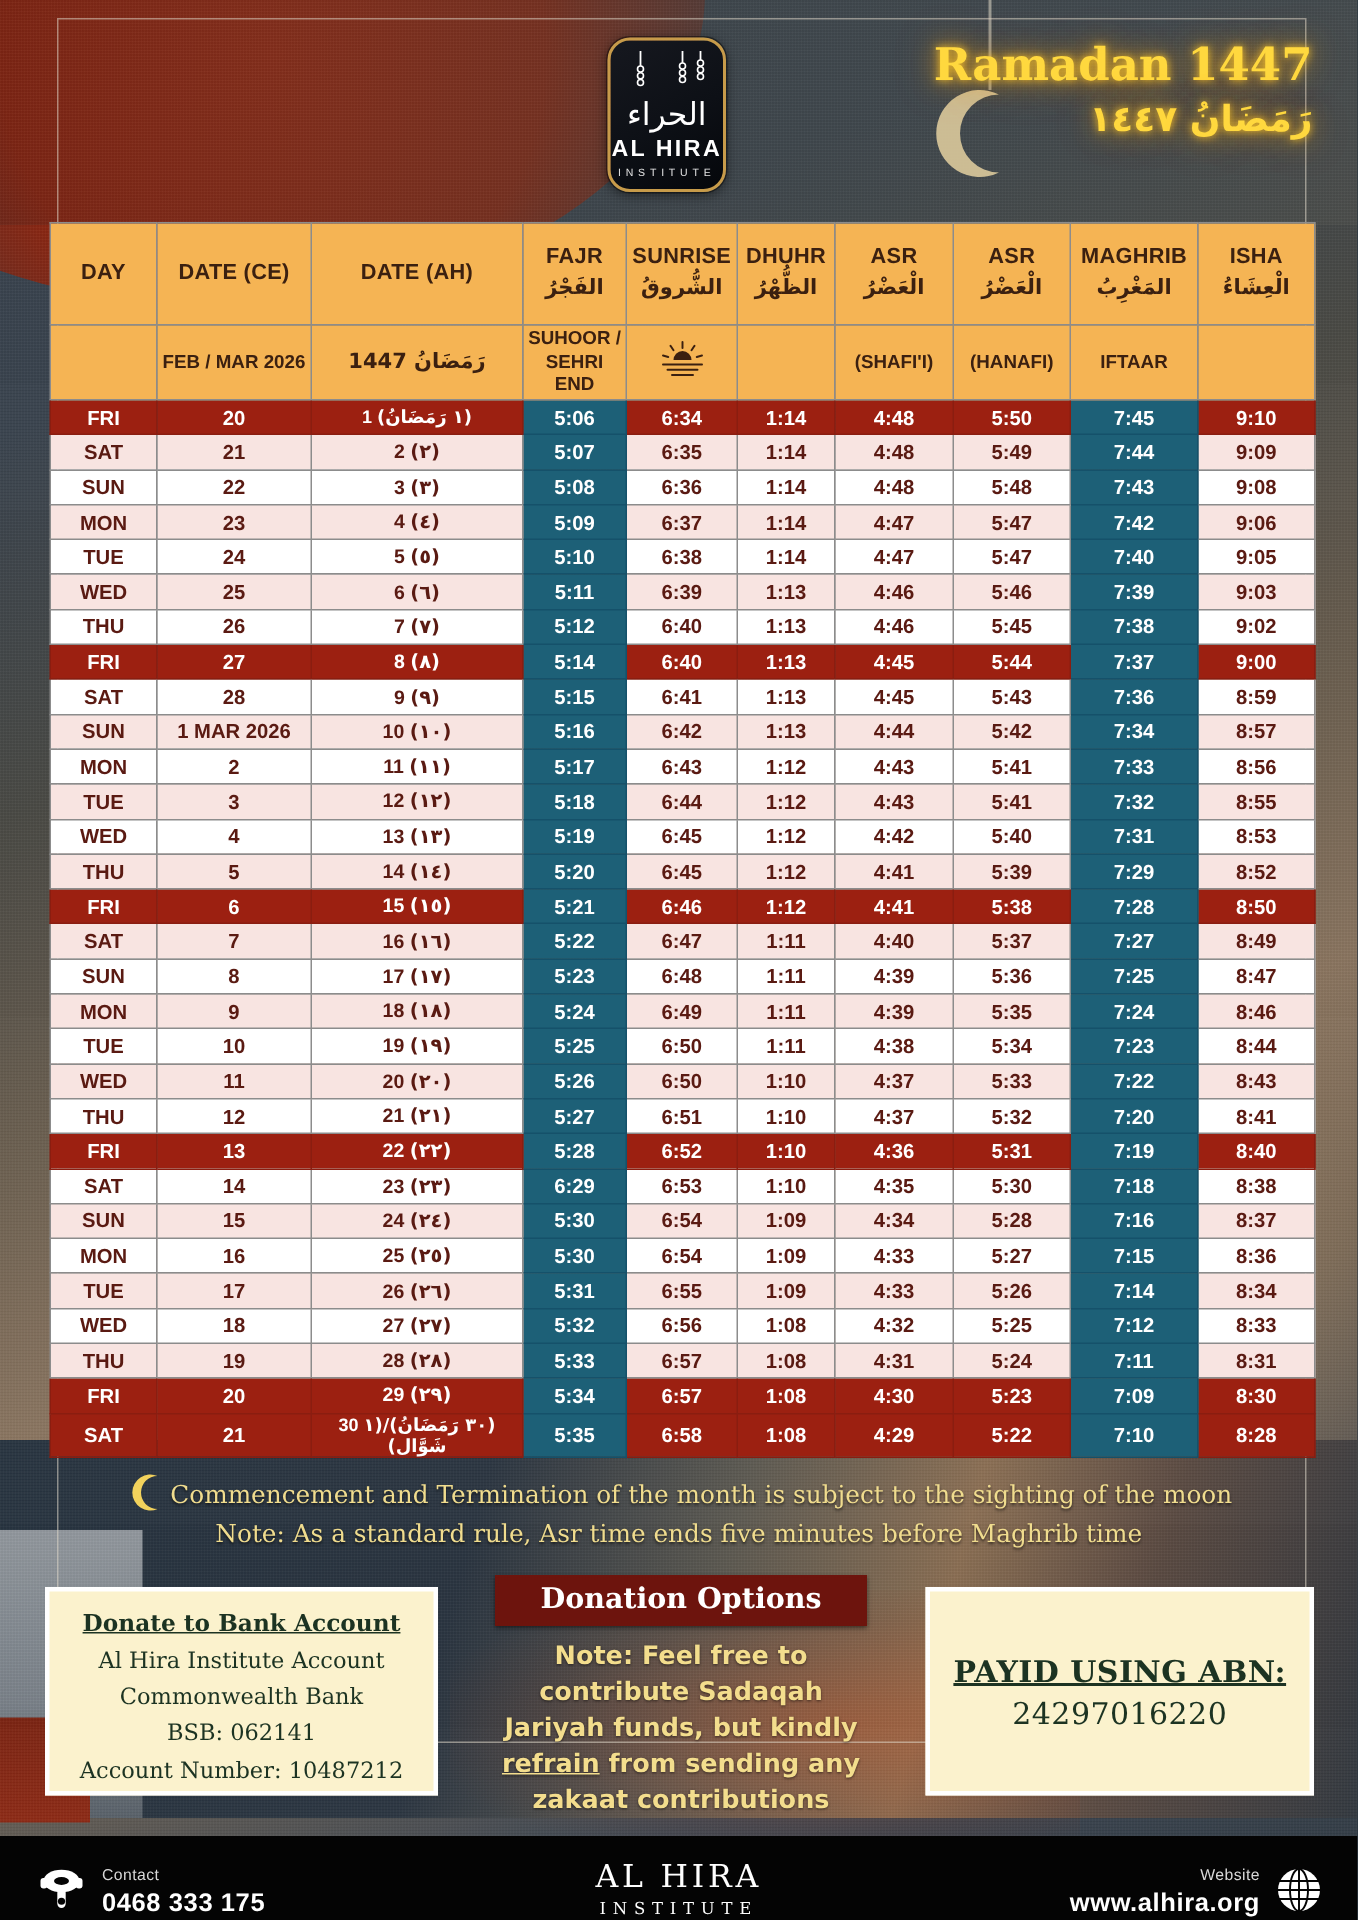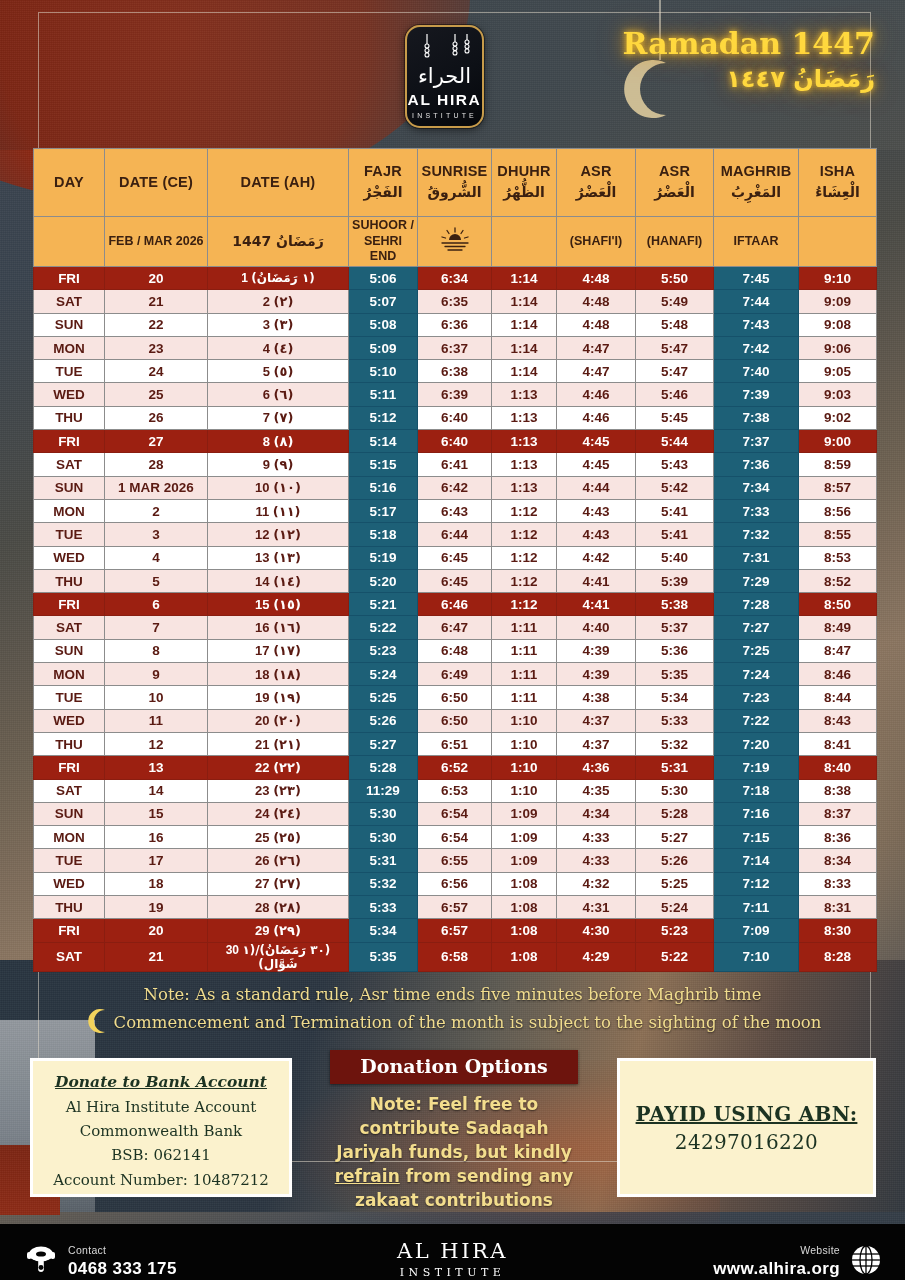--- a/index.html
+++ b/index.html
@@ -300,21 +300,20 @@
     padding: 9px 6px 4px;
     text-align: center;
   }
   .panel-bank .bank-title {
     font-family: "DejaVu Serif", serif;
     font-size: 15.5px;
     font-weight: bold;
     color: #1c3322;
     text-decoration: underline;
     line-height: 1.6;
-    font-style: italic;
   }
   .panel-bank .bank-line {
     font-family: "DejaVu Serif", serif;
     font-size: 15px;
     color: #1c3322;
     line-height: 1.62;
   }
 
   .panel-donation {
     position: absolute;
@@ -828,21 +827,21 @@
           <td>1:10</td>
           <td>4:36</td>
           <td>5:31</td>
           <td class="col-magh">7:19</td>
           <td>8:40</td>
         </tr>
         <tr class="row-white">
           <td>SAT</td>
           <td>14</td>
           <td class="date-ah"><span>23 </span><span class="ar">(٢٣)</span></td>
-          <td class="col-fajr">11:29</td>
+          <td class="col-fajr">6:29</td>
           <td>6:53</td>
           <td>1:10</td>
           <td>4:35</td>
           <td>5:30</td>
           <td class="col-magh">7:18</td>
           <td>8:38</td>
         </tr>
         <tr class="row-pink">
           <td>SUN</td>
           <td>15</td>
@@ -925,28 +924,28 @@
           <td>4:29</td>
           <td>5:22</td>
           <td class="col-magh">7:10</td>
           <td>8:28</td>
         </tr>
       </tbody>
   </table>
 </div>
 
 <div class="notes">
-  <div class="note-line">Note: As a standard rule, Asr time ends five minutes before Maghrib time</div>
   <div class="note-line">
     <span class="note-moon">
       <svg viewBox="0 0 28 26" width="28" height="26">
         <path d="M21,2 A12,12 0 1 0 21,24 A9.5,9.5 0 1 1 21,2 Z" fill="#f2d25c"></path>
       </svg>
     </span><span>Commencement and Termination of the month is subject to the sighting of the moon</span>
   </div>
+  <div class="note-line">Note: As a standard rule, Asr time ends five minutes before Maghrib time</div>
 </div>
 
 <div class="panel-bank">
   <div class="bank-title">Donate to Bank Account</div>
   <div class="bank-line">Al Hira Institute Account</div>
   <div class="bank-line">Commonwealth Bank</div>
   <div class="bank-line">BSB: 062141</div>
   <div class="bank-line">Account Number: 10487212</div>
 </div>
 

